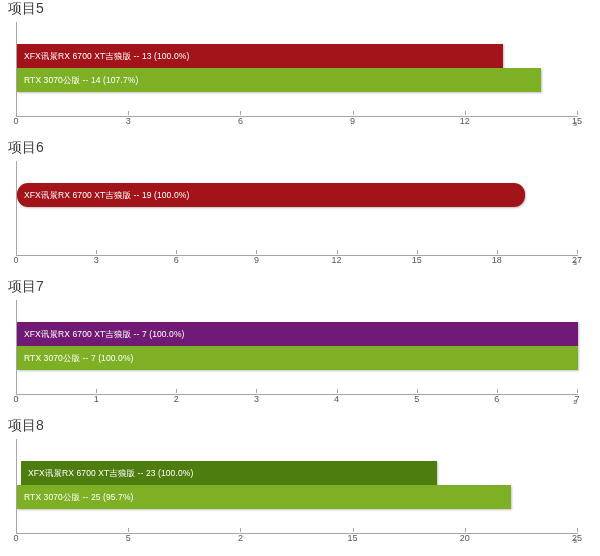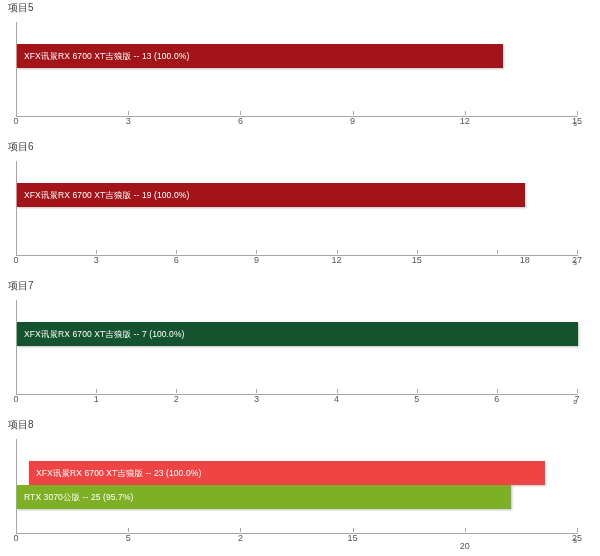--- a/index.html
+++ b/index.html
@@ -20,21 +20,21 @@
   }
   .chart-block {
     position: relative;
     height: 139px;
     width: 600px;
   }
   .chart-title {
     position: absolute;
     left: 8px;
     top: 2px;
-    font-size: 10px;
+    font-size: 14px;
     line-height: 12px;
     color: #3c3c3c;
     letter-spacing: 0px;
     white-space: nowrap;
   }
   .plot-area {
     position: absolute;
     left: 16px;
     top: 22px;
     width: 562px;
@@ -125,20 +125,23 @@
 
 <div class="charts-stack">
     <div class="chart-block">
       <div class="chart-title">项目5</div>
       <div class="plot-area">
         <div class="y-axis-line"></div>
         <div class="x-axis-line"></div>
         <div class="bars-wrap">
           <div class="bar red" style="left: 0px; width: 486px; background: rgb(162, 20, 25);">
             <span class="bar-label">XFX讯景RX 6700 XT吉狼版  --  13 (100.0%)</span>
+          </div>
+          <div class="bar green" style="left: 0px; width: 524px; background: rgb(125, 176, 37);">
+            <span class="bar-label">RTX 3070公版  --  14 (107.7%)</span>
           </div>
         </div>
         <div class="axis-unit">s</div>
       </div>
       <div class="ticks">
         <div class="tick-mark" style="left: 0px;"></div>
         <div class="tick" style="left: 0px;">0</div>
         <div class="tick-mark" style="left: 112.2px;"></div>
         <div class="tick" style="left: 112.2px;">3</div>
         <div class="tick-mark" style="left: 224.4px;"></div>
@@ -150,53 +153,56 @@
         <div class="tick-mark" style="left: 561px;"></div>
         <div class="tick" style="left: 561px;">15</div>
       </div>
     </div>
     <div class="chart-block">
       <div class="chart-title">项目6</div>
       <div class="plot-area">
         <div class="y-axis-line"></div>
         <div class="x-axis-line"></div>
         <div class="bars-wrap">
-          <div class="bar red" style="left: 0px; width: 508px; background: rgb(162, 20, 25);">
+          <div class="bar red" style="left: 0px; width: 508px; background: rgb(162, 20, 25); border-radius: 11px;">
             <span class="bar-label">XFX讯景RX 6700 XT吉狼版  --  19 (100.0%)</span>
           </div>
         </div>
         <div class="axis-unit">s</div>
       </div>
       <div class="ticks">
         <div class="tick-mark" style="left: 0px;"></div>
         <div class="tick" style="left: 0px;">0</div>
         <div class="tick-mark" style="left: 80.1429px;"></div>
         <div class="tick" style="left: 80.1429px;">3</div>
         <div class="tick-mark" style="left: 160.286px;"></div>
         <div class="tick" style="left: 160.286px;">6</div>
         <div class="tick-mark" style="left: 240.429px;"></div>
         <div class="tick" style="left: 240.429px;">9</div>
         <div class="tick-mark" style="left: 320.571px;"></div>
         <div class="tick" style="left: 320.571px;">12</div>
         <div class="tick-mark" style="left: 400.714px;"></div>
         <div class="tick" style="left: 400.714px;">15</div>
         <div class="tick-mark" style="left: 480.857px;"></div>
-        <div class="tick" style="left: 480.857px; margin-left: 28px;">18</div>
+        <div class="tick" style="left: 480.857px;">18</div>
         <div class="tick-mark" style="left: 561px;"></div>
         <div class="tick" style="left: 561px;">27</div>
       </div>
     </div>
     <div class="chart-block">
       <div class="chart-title">项目7</div>
       <div class="plot-area">
         <div class="y-axis-line"></div>
         <div class="x-axis-line"></div>
         <div class="bars-wrap">
-          <div class="bar red" style="left: 0px; width: 561px; background: #14532d;">
+          <div class="bar red" style="left: 0px; width: 561px; background: #701a75;">
             <span class="bar-label">XFX讯景RX 6700 XT吉狼版  --  7 (100.0%)</span>
+          </div>
+          <div class="bar green" style="left: 0px; width: 561px; background: rgb(125, 176, 37);">
+            <span class="bar-label">RTX 3070公版  --  7 (100.0%)</span>
           </div>
         </div>
         <div class="axis-unit">s</div>
       </div>
       <div class="ticks">
         <div class="tick-mark" style="left: 0px;"></div>
         <div class="tick" style="left: 0px;">0</div>
         <div class="tick-mark" style="left: 80.1429px;"></div>
         <div class="tick" style="left: 80.1429px;">1</div>
         <div class="tick-mark" style="left: 160.286px;"></div>
@@ -212,37 +218,37 @@
         <div class="tick-mark" style="left: 561px;"></div>
         <div class="tick" style="left: 561px;">7</div>
       </div>
     </div>
     <div class="chart-block">
       <div class="chart-title">项目8</div>
       <div class="plot-area">
         <div class="y-axis-line"></div>
         <div class="x-axis-line"></div>
         <div class="bars-wrap">
-          <div class="bar red" style="left: 12px; width: 516px; background: #ef4444;">
+          <div class="bar red" style="left: 4px; width: 416px; background: #4d7c0f;">
             <span class="bar-label">XFX讯景RX 6700 XT吉狼版  --  23 (100.0%)</span>
           </div>
           <div class="bar green" style="left: 0px; width: 494px; background: rgb(125, 176, 37);">
             <span class="bar-label">RTX 3070公版  --  25 (95.7%)</span>
           </div>
         </div>
         <div class="axis-unit">s</div>
       </div>
       <div class="ticks">
         <div class="tick-mark" style="left: 0px;"></div>
         <div class="tick" style="left: 0px;">0</div>
         <div class="tick-mark" style="left: 112.2px;"></div>
         <div class="tick" style="left: 112.2px;">5</div>
         <div class="tick-mark" style="left: 224.4px;"></div>
         <div class="tick" style="left: 224.4px;">2</div>
         <div class="tick-mark" style="left: 336.6px;"></div>
         <div class="tick" style="left: 336.6px;">15</div>
         <div class="tick-mark" style="left: 448.8px;"></div>
-        <div class="tick" style="left: 448.8px; margin-top: 8px;">20</div>
+        <div class="tick" style="left: 448.8px;">20</div>
         <div class="tick-mark" style="left: 561px;"></div>
         <div class="tick" style="left: 561px;">25</div>
       </div>
     </div>
   </div>
 
 </body></html>

